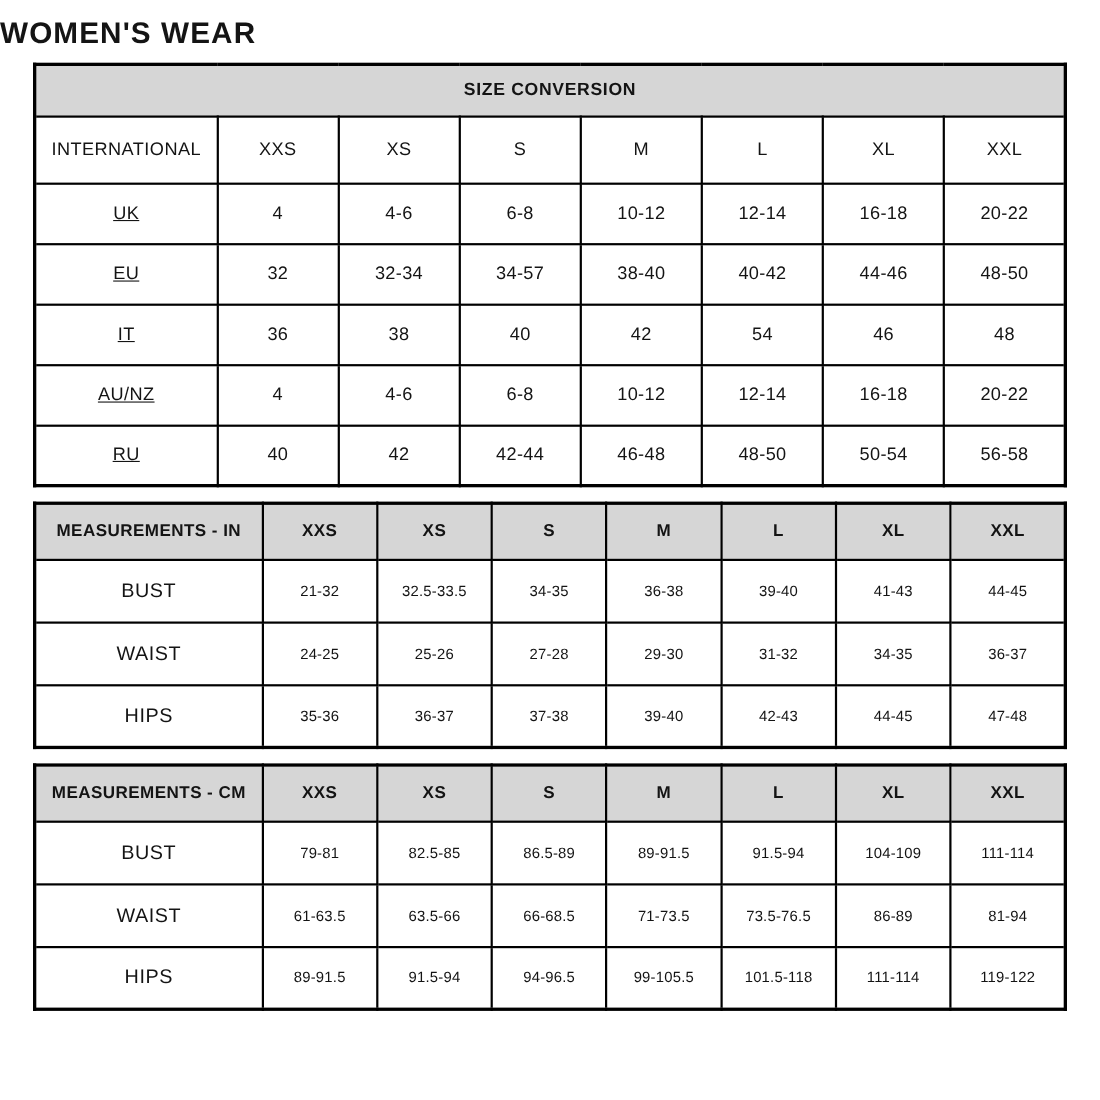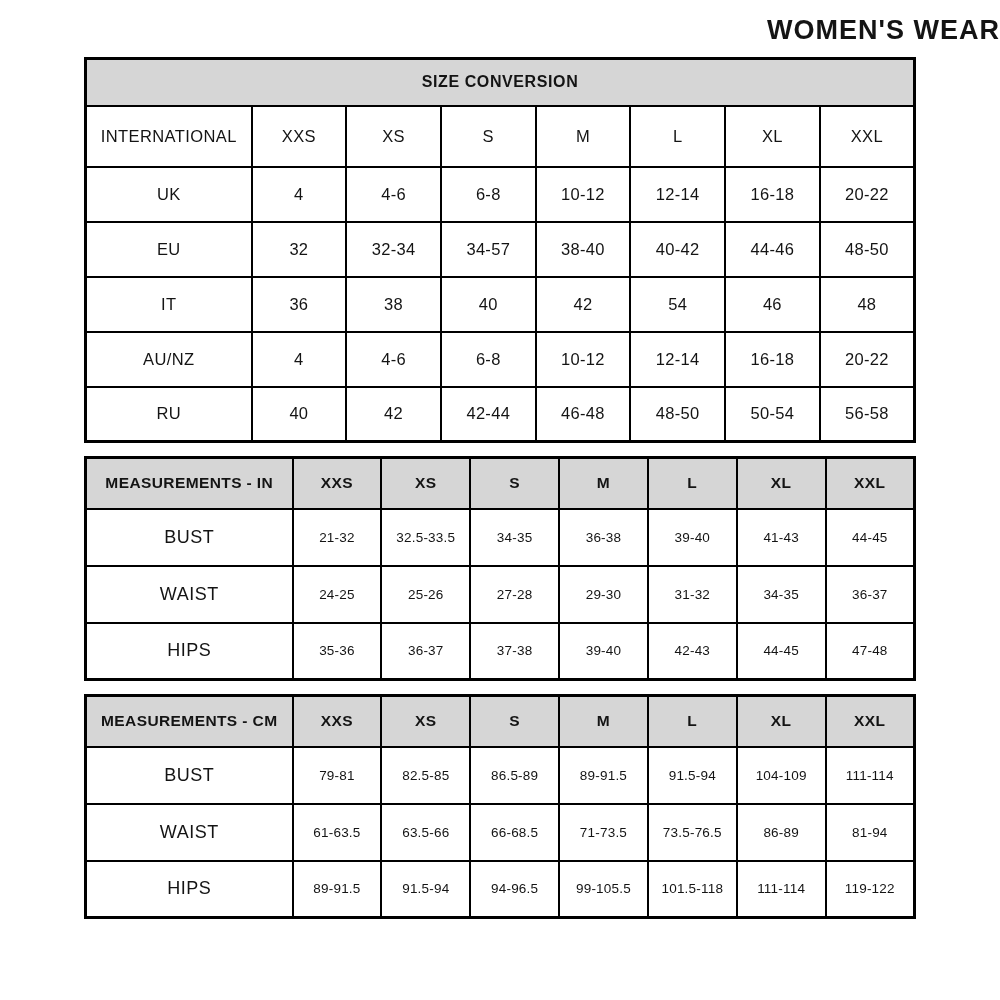--- a/index.html
+++ b/index.html
@@ -9,42 +9,42 @@
     --bg:#ffffff;
   }
   *{box-sizing:border-box;}
   html,body{margin:0;padding:0;}
   body{
     width:1000px;height:1000px;overflow:hidden;
     background:var(--bg);color:var(--text);
     font-family:"Liberation Sans",sans-serif;
   }
   .page-title{
-    text-align:right;
+    text-align:left;
     font-size:27px;font-weight:700;letter-spacing:1px;
     margin:0;padding:15px 0 11px 0;
   }
   table{
-    width:832px;margin:0 auto 13px auto;
+    width:940px;margin:0 auto 13px auto;
     border-collapse:collapse;table-layout:fixed;
     border:3px solid var(--border);
   }
   td{
     border:2px solid var(--border);
     text-align:center;vertical-align:middle;
     padding:0 2px;overflow:hidden;
   }
   
   .t-conv .caption-cell{
     background:var(--header-bg);
     font-weight:700;font-size:16px;letter-spacing:.6px;
     height:47px;
   }
   .t-conv .col-head{height:61px;font-size:16.5px;letter-spacing:.4px;}
-  .t-conv .row-label{font-size:16.5px;letter-spacing:.4px;}
+  .t-conv .row-label{font-size:16.5px;letter-spacing:.4px;text-decoration:underline;}
   .t-conv .data{height:55px;font-size:16.5px;letter-spacing:.3px;}
   
   .t-meas .m-head{
     background:var(--header-bg);
     font-weight:700;font-size:15.5px;letter-spacing:.4px;
     height:51px;
   }
   .t-meas .row-label{font-size:18px;letter-spacing:.5px;text-align:center;}
   .t-meas .data{height:57px;font-size:13.5px;letter-spacing:.2px;}
 </style>

